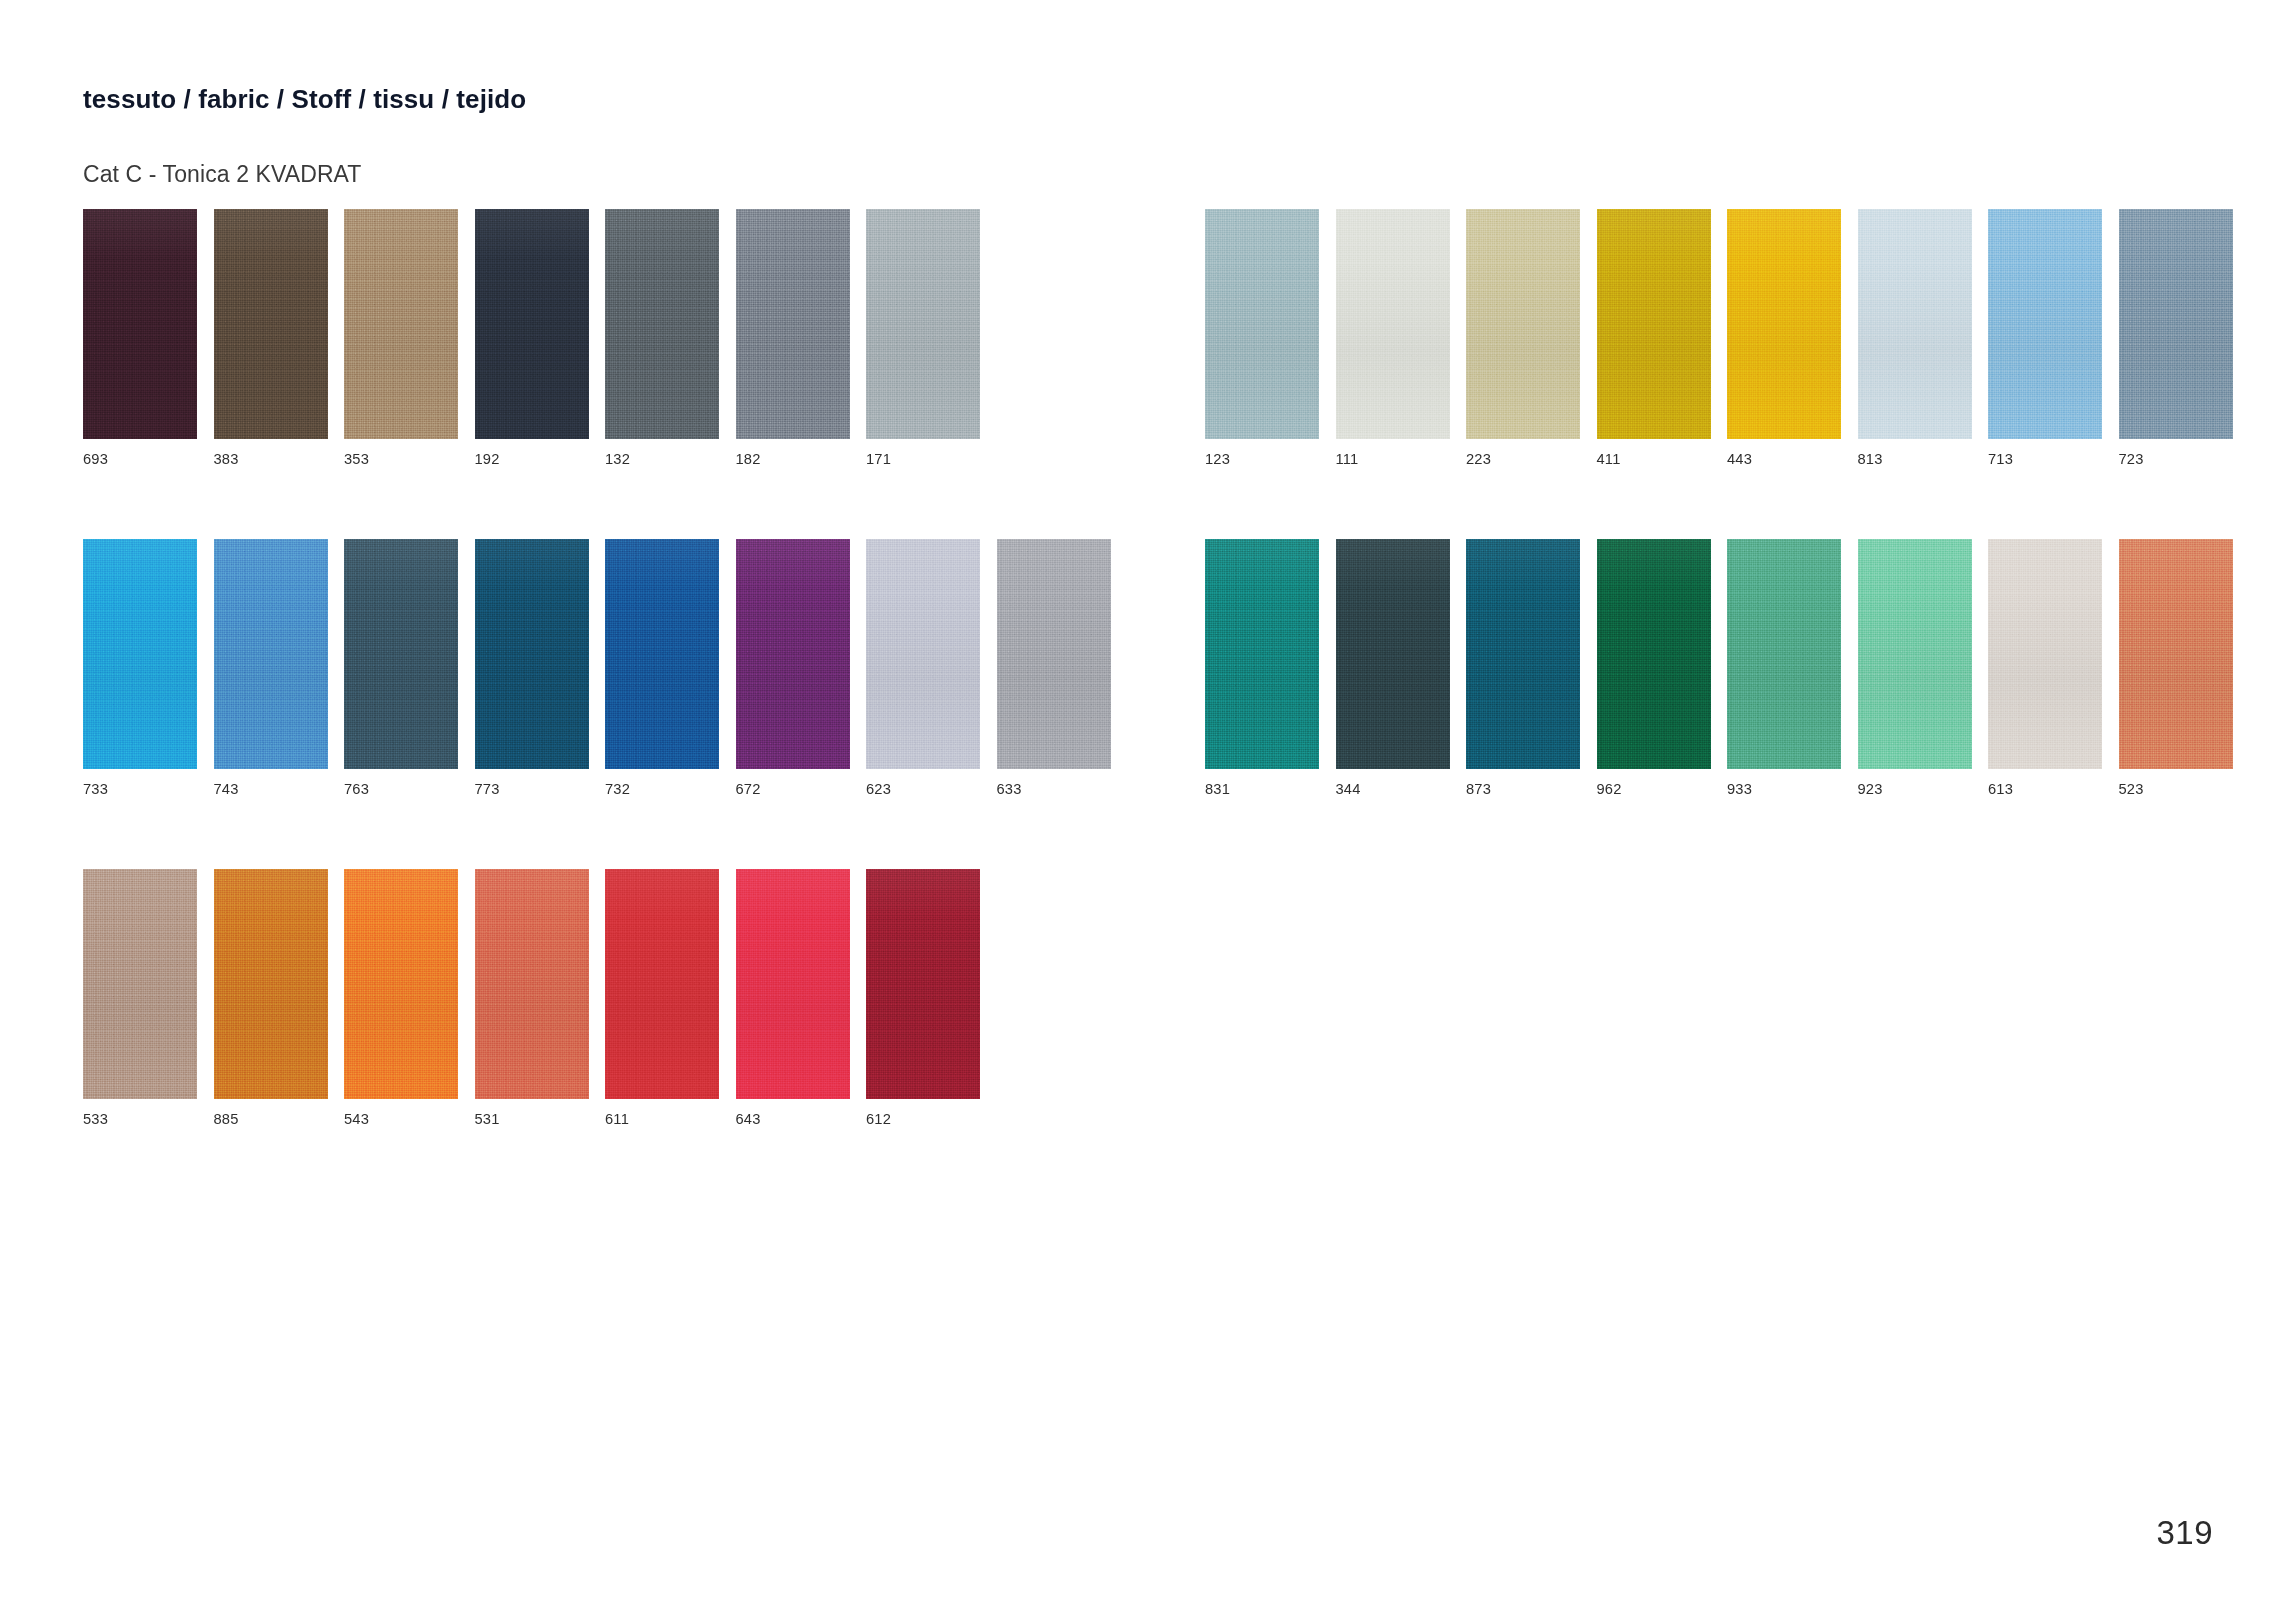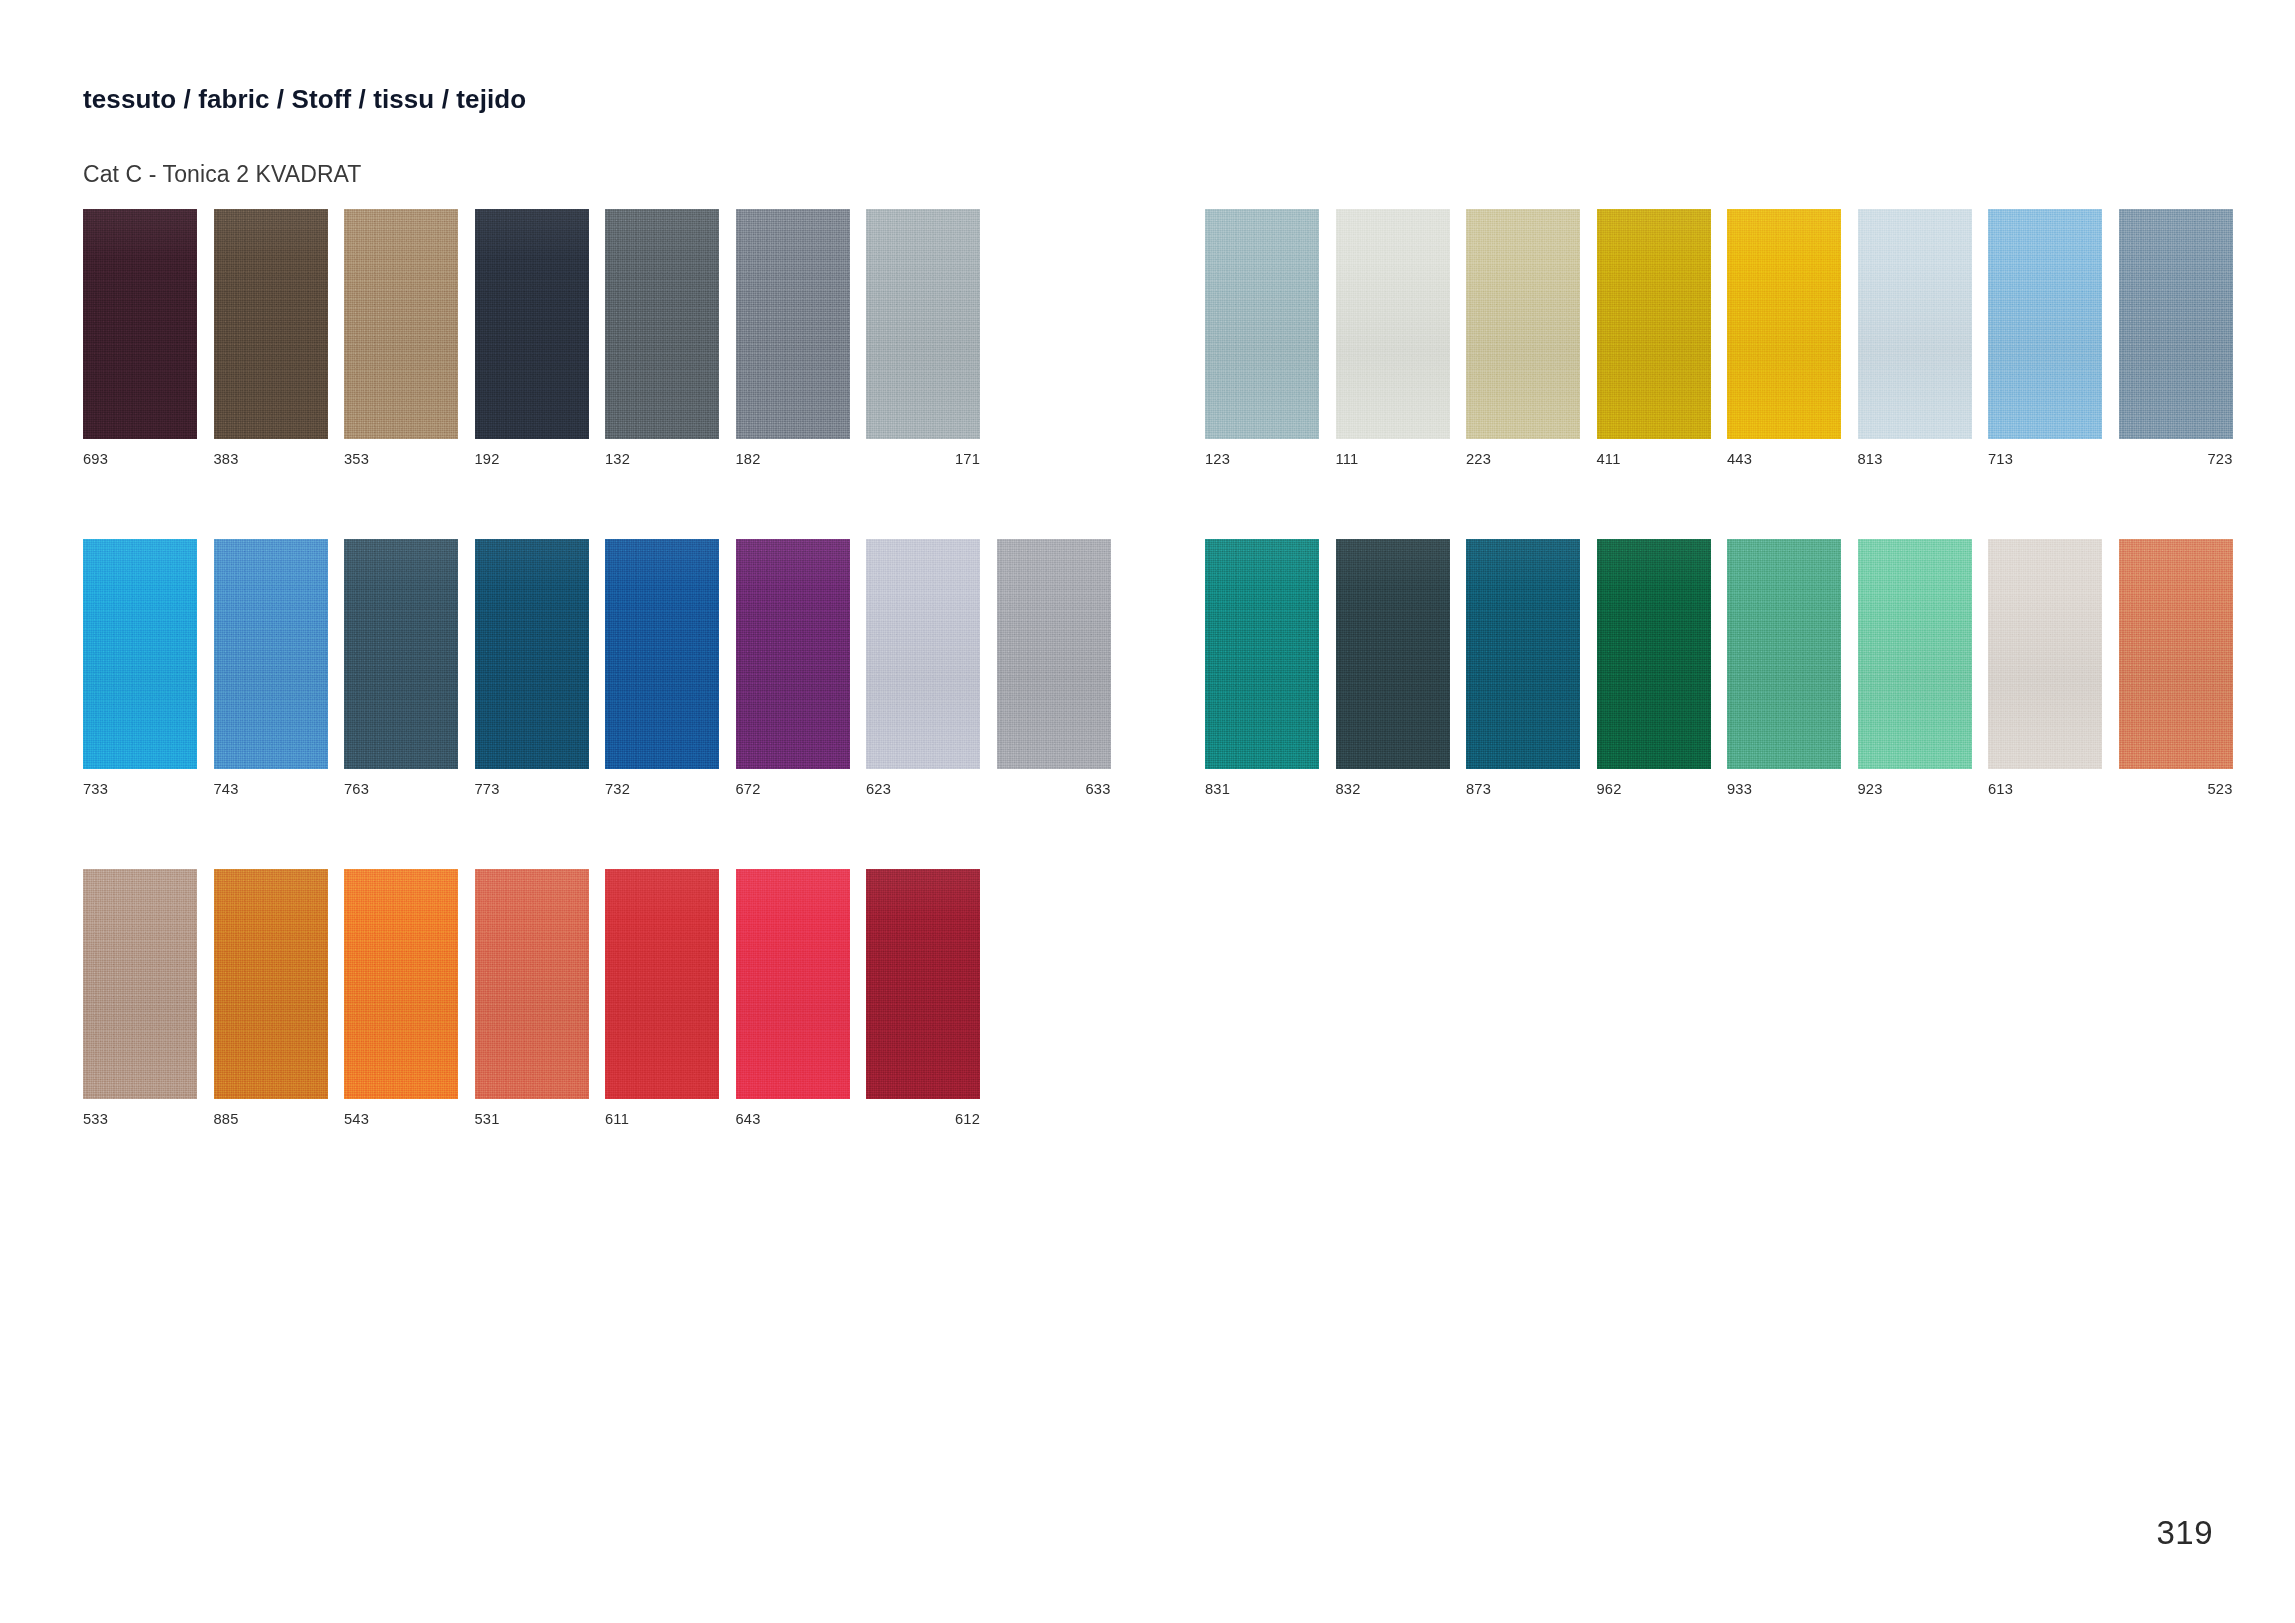--- a/index.html
+++ b/index.html
@@ -65,21 +65,21 @@
   }
   .group-left  { left: 83px; }
   .group-right { left: 1205px; }
 
   .swatch-cell {
     width: 114px;
     margin-right: 16.5px;
     display: flex;
     flex-direction: column;
   }
-  .swatch-cell:last-child { margin-right: 0; align-items: flex-end; }
+  .swatch-cell:last-child { margin-right: 0; }
 
   .swatch-chip {
     width: 114px;
     height: 230px;
     position: relative;
     overflow: hidden;
   }
   
   .swatch-chip::before {
     content: "";
@@ -301,21 +301,21 @@
           <div class="swatch-cell">
             <div class="swatch-chip" style="background-color: rgb(20, 133, 127);">
               <div class="chip-shade"></div>
             </div>
             <div class="swatch-code">831</div>
           </div>
           <div class="swatch-cell">
             <div class="swatch-chip" style="background-color: rgb(46, 68, 74);">
               <div class="chip-shade"></div>
             </div>
-            <div class="swatch-code">832</div>
+            <div class="swatch-code">344</div>
           </div>
           <div class="swatch-cell">
             <div class="swatch-chip" style="background-color: rgb(17, 91, 114);">
               <div class="chip-shade"></div>
             </div>
             <div class="swatch-code">873</div>
           </div>
           <div class="swatch-cell">
             <div class="swatch-chip" style="background-color: rgb(13, 99, 64);">
               <div class="chip-shade"></div>

